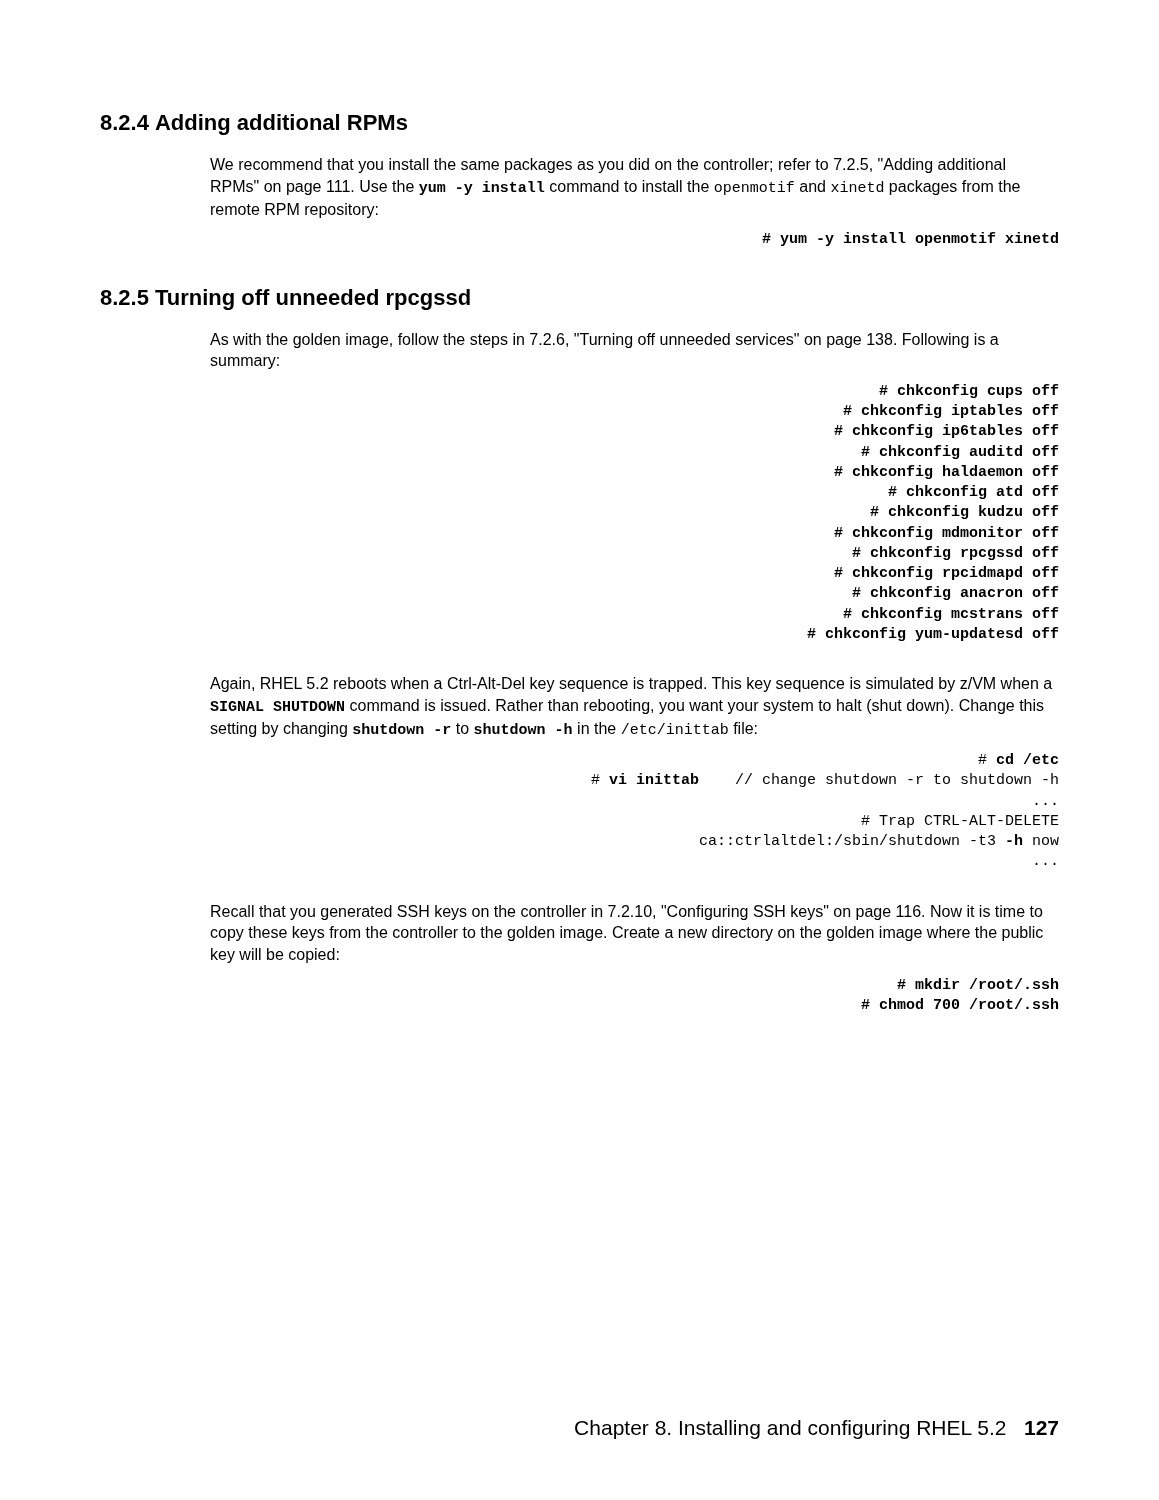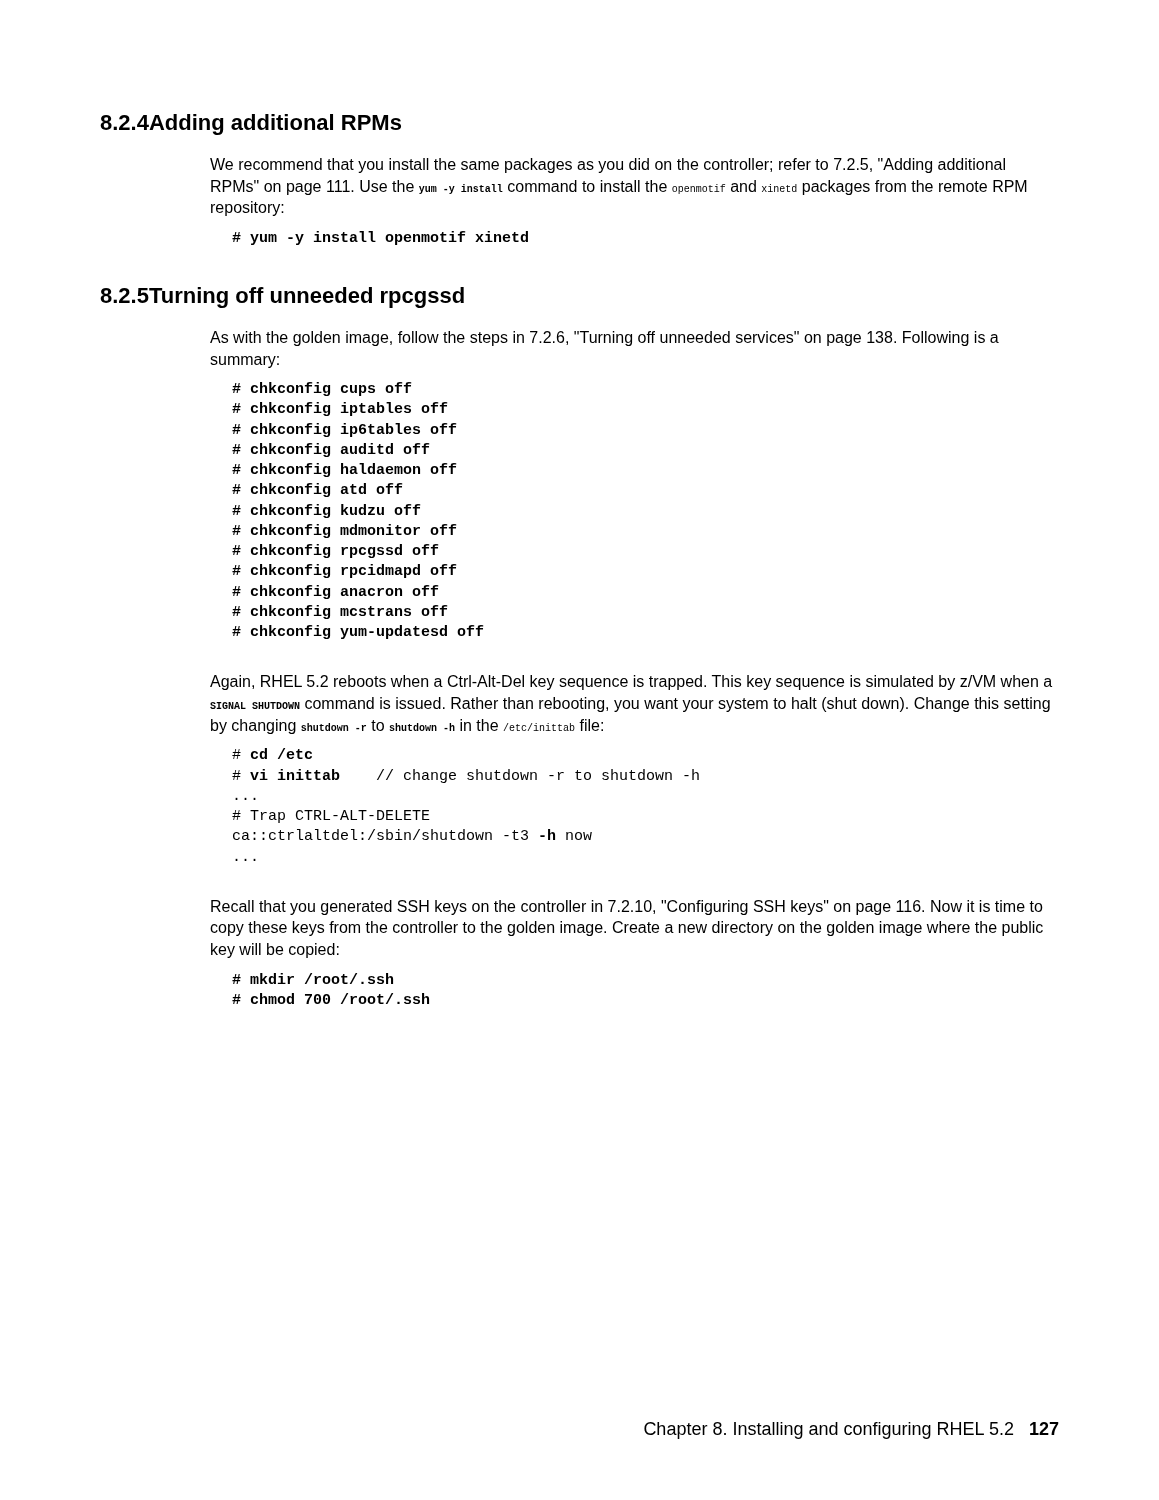--- a/index.html
+++ b/index.html
@@ -16,47 +16,48 @@
     position: relative;
     padding: 110px 100px 60px 100px;
     box-sizing: border-box;
   }
   .section-heading {
     font-weight: bold;
     font-size: 22px;
     margin-top: 0;
     margin-bottom: 18px;
   }
-  .section-heading .num { margin-right: 0; }
+  .section-heading .num { margin-right: 6px; }
   .body-block {
     margin-left: 110px;
     margin-bottom: 28px;
   }
   .body-block p {
     line-height: 1.35;
     margin: 0 0 10px 0;
   }
   .mono-inline {
     font-family: "Courier New", monospace;
-    font-size: 10px;
+    font-size: 15px;
     margin-top: 12px;
   }
   .mono-bold { font-weight: bold; }
   pre.code {
     font-family: "Courier New", monospace;
     font-size: 15px;
     line-height: 1.35;
     margin: 8px 0 0 22px;
     white-space: pre;
+    text-align: right;
   }
   .footer {
     position: absolute;
     bottom: 60px;
     right: 100px;
-    font-size: 18px;
+    font-size: 21px;
   }
   .footer strong { font-weight: bold; }
 </style>
 </head>
 <body>
 
 <div class="page">
 
   <h2 class="section-heading">
     <span class="num">8.2.4</span><span>Adding additional RPMs</span>

